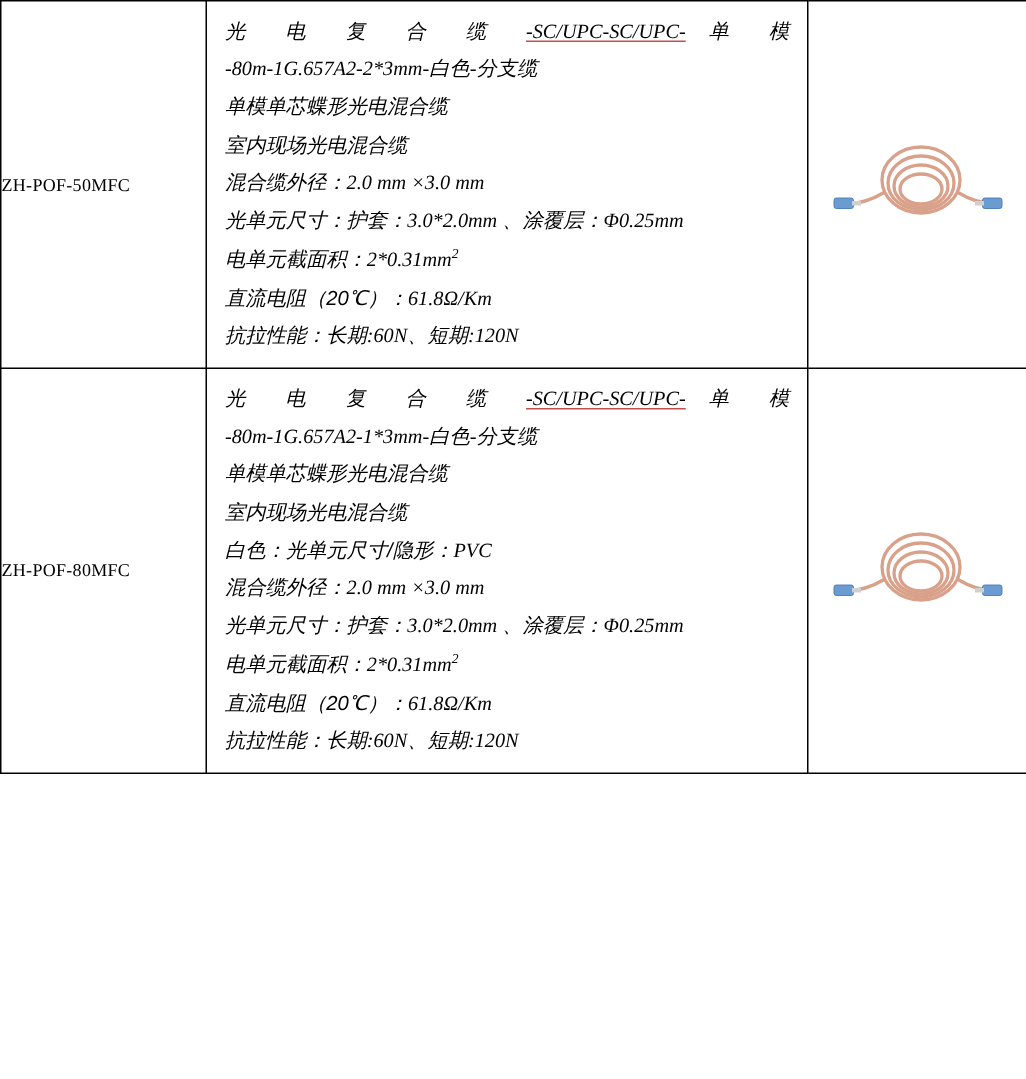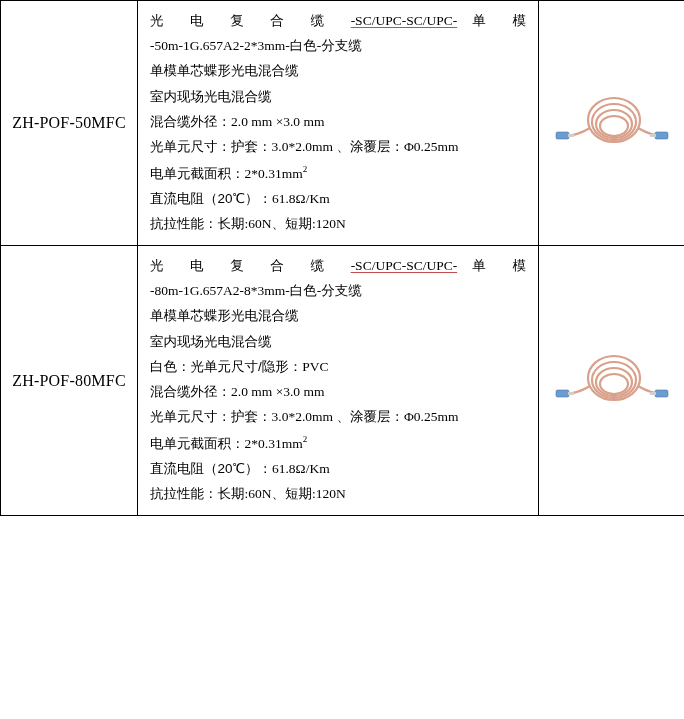--- a/index.html
+++ b/index.html
@@ -18,26 +18,25 @@
     width: 684px;
     border-collapse: collapse;
     table-layout: fixed;
   }
   .spec-table td {
     border: 1px solid #000000;
     vertical-align: middle;
     padding: 0;
   }
   .col-code { width: 136px; }
-  .col-desc { width: 400px; }
+  .col-desc { width: 400px; font-style: italic; }
   .col-img  { width: 146px; }
 
   .code-cell {
-    text-align: center;
-    font-size: 16px;
+    font-size: 12px;
     font-family: "Liberation Serif", serif;
     letter-spacing: 0.2px;
   }
   .desc-cell {
     padding: 8px 10px 8px 12px;
     font-size: 13.5px;
     line-height: 1.05;
   }
   .desc-line {
     margin: 0 0 0 0;
@@ -76,21 +75,21 @@
     <tr>
       <td class="col-code code-cell">
         <span>ZH-POF-50MFC</span>
       </td>
       <td class="col-desc">
         <div class="desc-cell">
           <div class="desc-line justify">
             <span class="cn">光  电  复  合  缆  </span><span class="en uline">-SC/UPC-SC/UPC-</span><span class="cn">  单  模</span>
           </div>
           <div class="desc-line">
-            <span class="en">-50m-1G.657A2-2*3mm-</span><span class="cn">白色</span><span class="en">-</span><span class="cn">分支缆</span>
+            <span class="en">-80m-1G.657A2-2*3mm-</span><span class="cn">白色</span><span class="en">-</span><span class="cn">分支缆</span>
           </div>
           <div class="desc-line">
             <span class="cn">单模单芯蝶形光电混合缆</span>
           </div>
           <div class="desc-line">
             <span class="cn">室内现场光电混合缆</span>
           </div>
           <div class="desc-line">
             <span class="cn">混合缆外径：</span><span class="en">2.0 mm ×3.0 mm</span>
           </div>
@@ -129,21 +128,21 @@
     <tr>
       <td class="col-code code-cell">
         <span>ZH-POF-80MFC</span>
       </td>
       <td class="col-desc">
         <div class="desc-cell">
           <div class="desc-line justify">
             <span class="cn">光  电  复  合  缆  </span><span class="en uline">-SC/UPC-SC/UPC-</span><span class="cn">  单  模</span>
           </div>
           <div class="desc-line">
-            <span class="en">-80m-1G.657A2-8*3mm-</span><span class="cn">白色</span><span class="en">-</span><span class="cn">分支缆</span>
+            <span class="en">-80m-1G.657A2-1*3mm-</span><span class="cn">白色</span><span class="en">-</span><span class="cn">分支缆</span>
           </div>
           <div class="desc-line">
             <span class="cn">单模单芯蝶形光电混合缆</span>
           </div>
           <div class="desc-line">
             <span class="cn">室内现场光电混合缆</span>
           </div>
           <div class="desc-line">
             <span class="cn">白色：光单元尺寸/隐形：</span><span class="en">PVC</span>
           </div>

